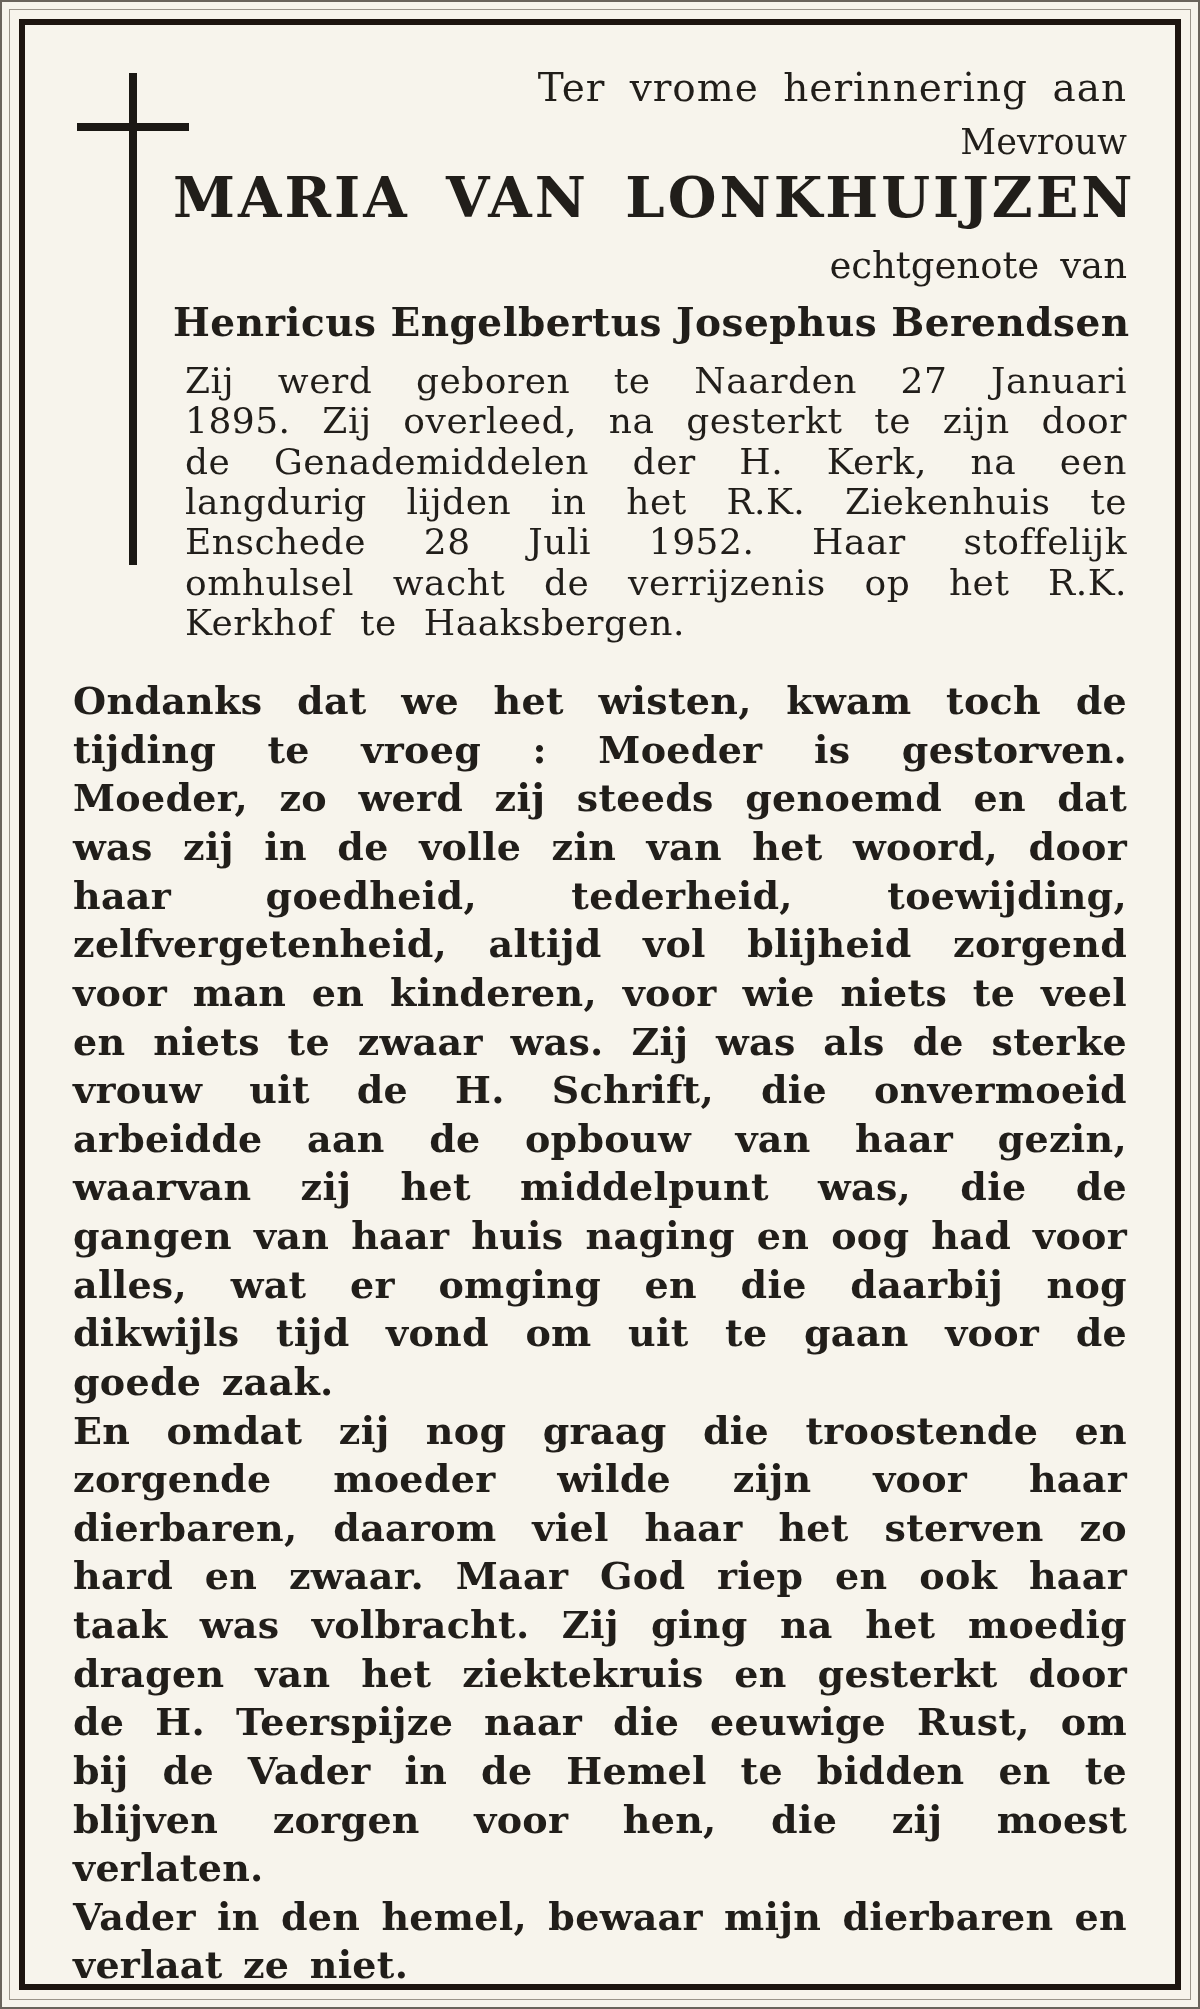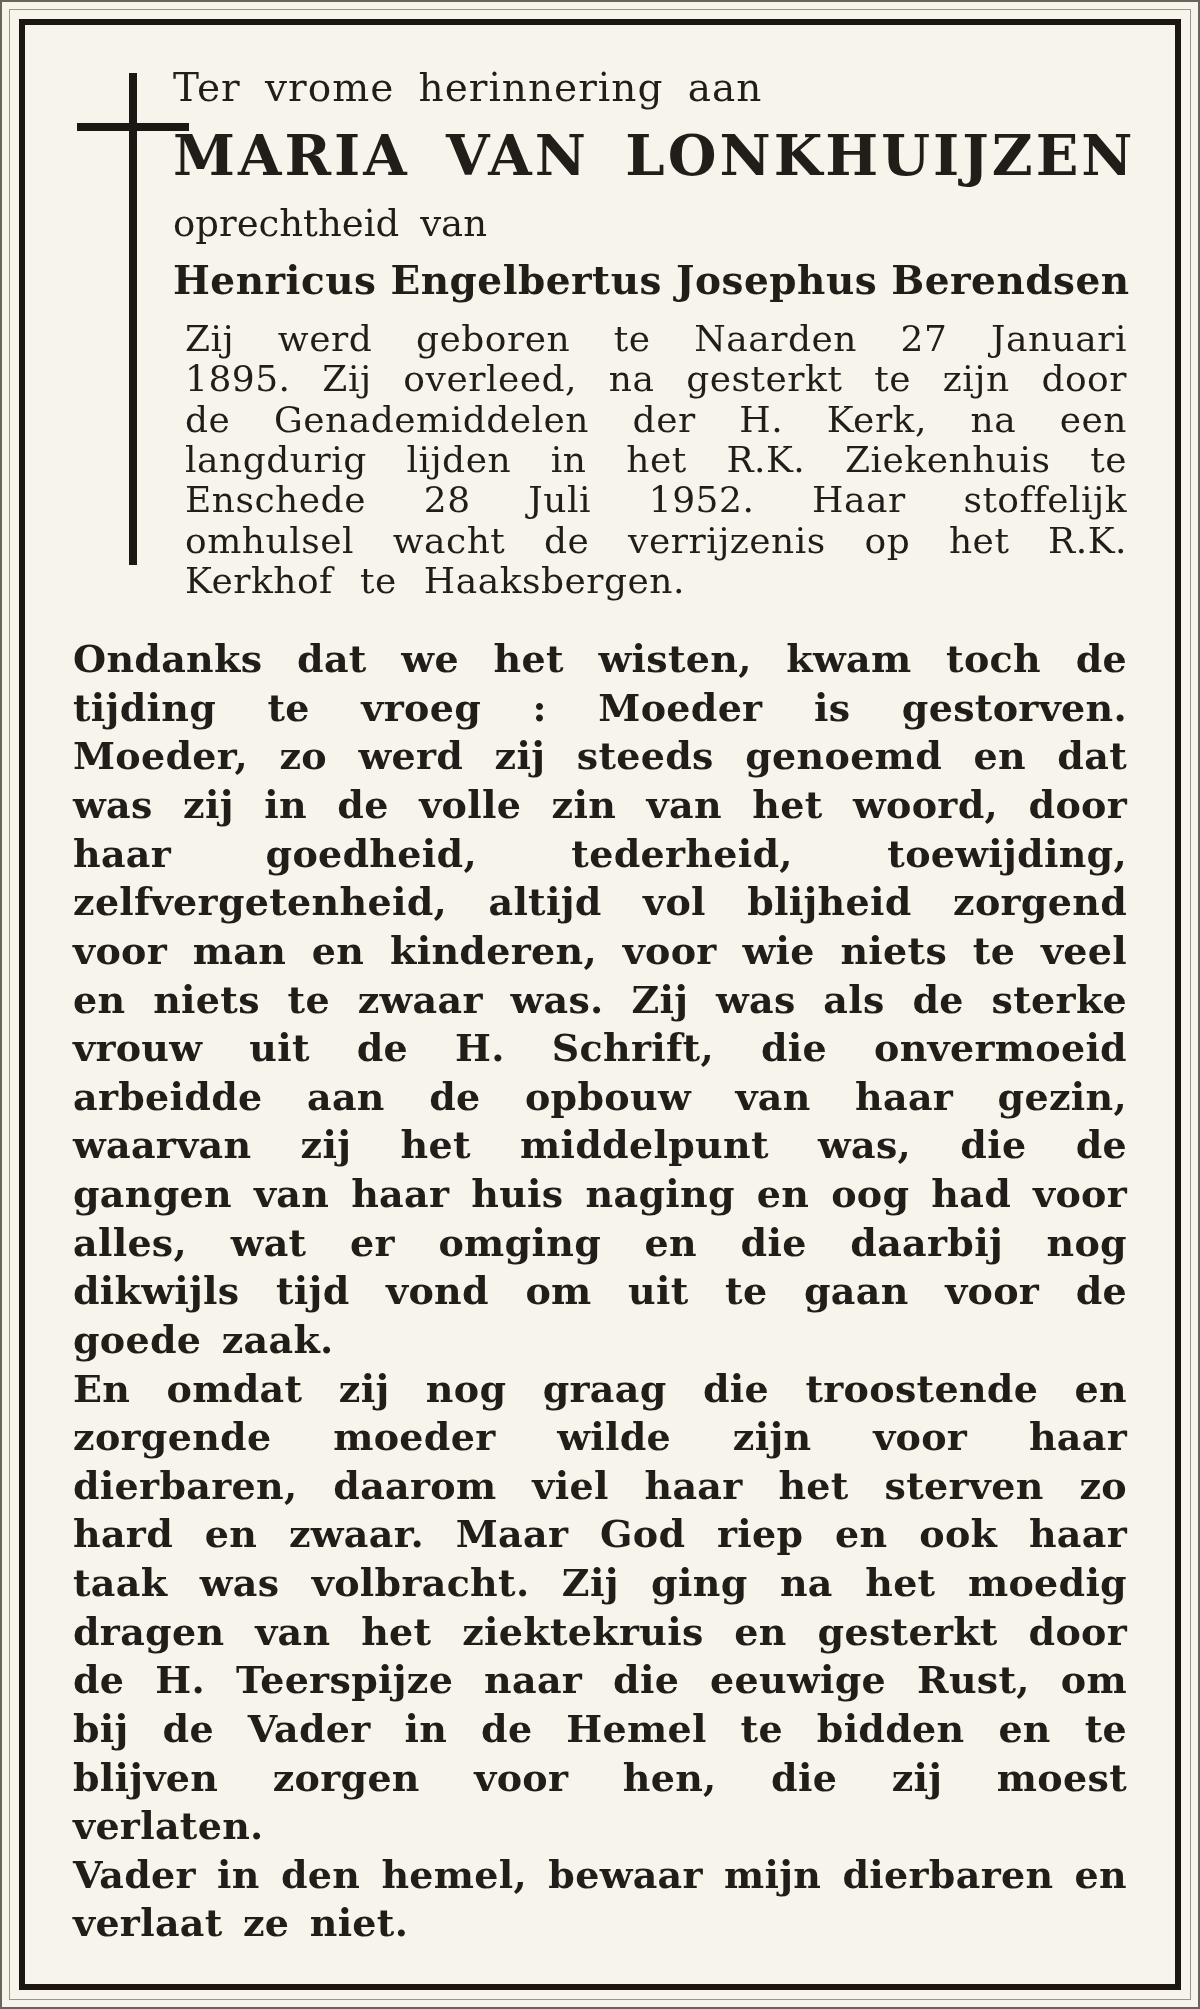--- a/index.html
+++ b/index.html
@@ -58,21 +58,21 @@
   .cross .h {
     position: absolute;
     left: 0;
     top: 50px;
     width: 112px;
     height: 8px;
     background: #1b1814;
   }
   .header {
     margin-left: 100px;
-    text-align: left;
+    text-align: right;
   }
   .h-dedication {
     font-size: 39px;
     letter-spacing: 1px;
     word-spacing: 0.28em;
     margin-bottom: 12px;
   }
   .h-mevrouw {
     font-size: 35px;
     margin-bottom: 2px;
@@ -124,22 +124,23 @@
 
   <div class="content">
 
     <div class="cross">
       <span class="v"></span>
       <span class="h"></span>
     </div>
 
     <div class="header">
       <div class="h-dedication">Ter vrome herinnering aan</div>
+      <div class="h-mevrouw">Mevrouw</div>
       <div class="h-name">MARIA VAN LONKHUIJZEN</div>
-      <div class="h-relation">oprechtheid van</div>
+      <div class="h-relation">echtgenote van</div>
       <div class="h-spouse">Henricus Engelbertus Josephus Berendsen</div>
     </div>
 
     <p class="intro">Zij werd geboren te Naarden 27 Januari 1895. Zij overleed, na gesterkt te zijn door de Genademiddelen der H. Kerk, na een langdurig lijden in het R.K. Ziekenhuis te Enschede 28 Juli 1952. Haar stoffelijk omhulsel wacht de verrijzenis op het R.K. Kerkhof te Haaksbergen.</p>
 
     <div class="bodytext">
       <p>Ondanks dat we het wisten, kwam toch de tijding te vroeg : Moeder is gestorven. Moeder, zo werd zij steeds genoemd en dat was zij in de volle zin van het woord, door haar goedheid, tederheid, toewijding, zelfvergetenheid, altijd vol blijheid zorgend voor man en kinderen, voor wie niets te veel en niets te zwaar was. Zij was als de sterke vrouw uit de H. Schrift, die onvermoeid arbeidde aan de opbouw van haar gezin, waarvan zij het middelpunt was, die de gangen van haar huis naging en oog had voor alles, wat er omging en die daarbij nog dikwijls tijd vond om uit te gaan voor de goede zaak.</p>
       <p>En omdat zij nog graag die troostende en zorgende moeder wilde zijn voor haar dierbaren, daarom viel haar het sterven zo hard en zwaar. Maar God riep en ook haar taak was volbracht. Zij ging na het moedig dragen van het ziektekruis en gesterkt door de H. Teerspijze naar die eeuwige Rust, om bij de Vader in de Hemel te bidden en te blijven zorgen voor hen, die zij moest verlaten.</p>
       <p>Vader in den hemel, bewaar mijn dierbaren en verlaat ze niet.</p>
     </div>

